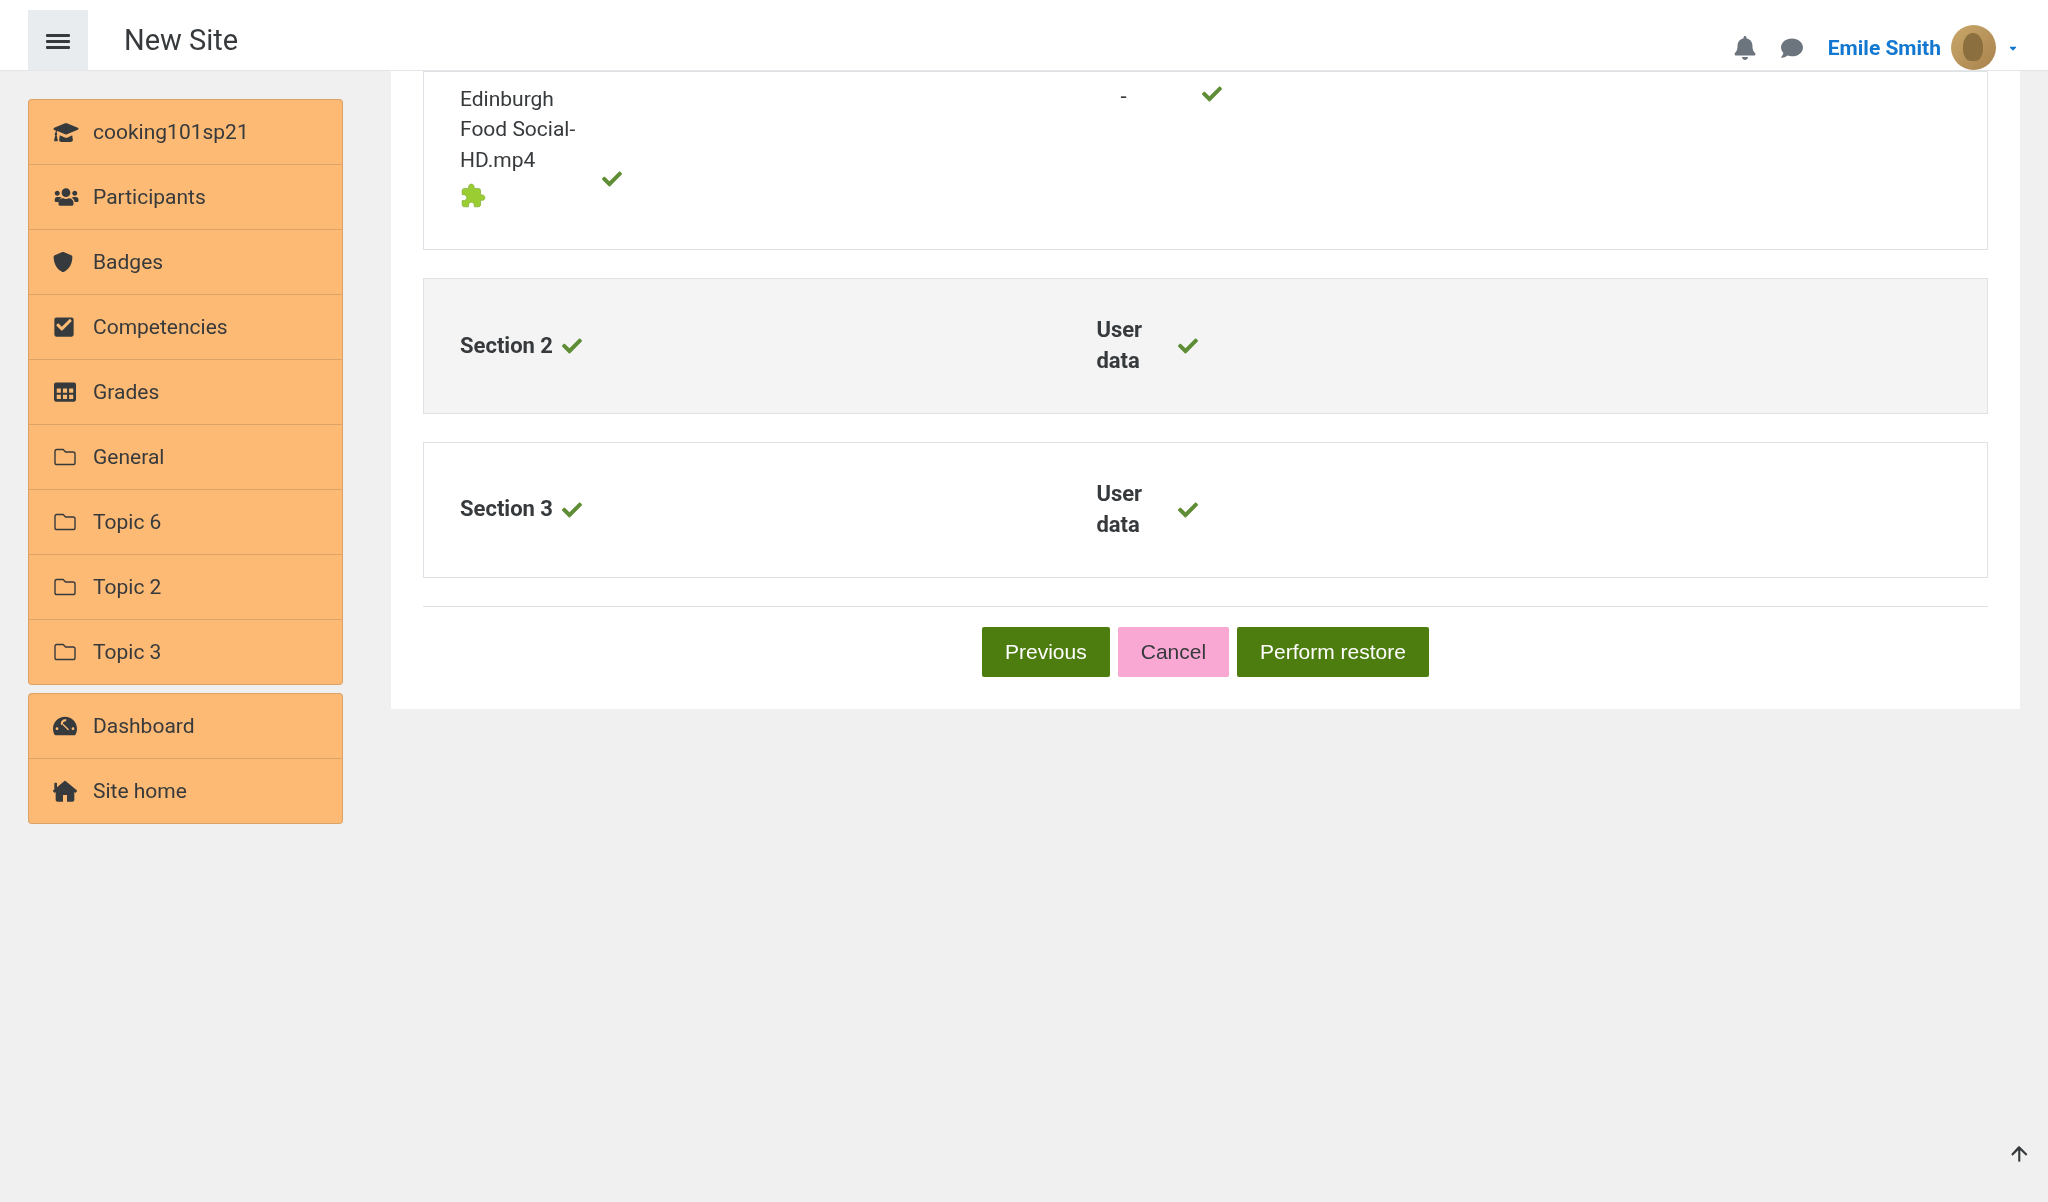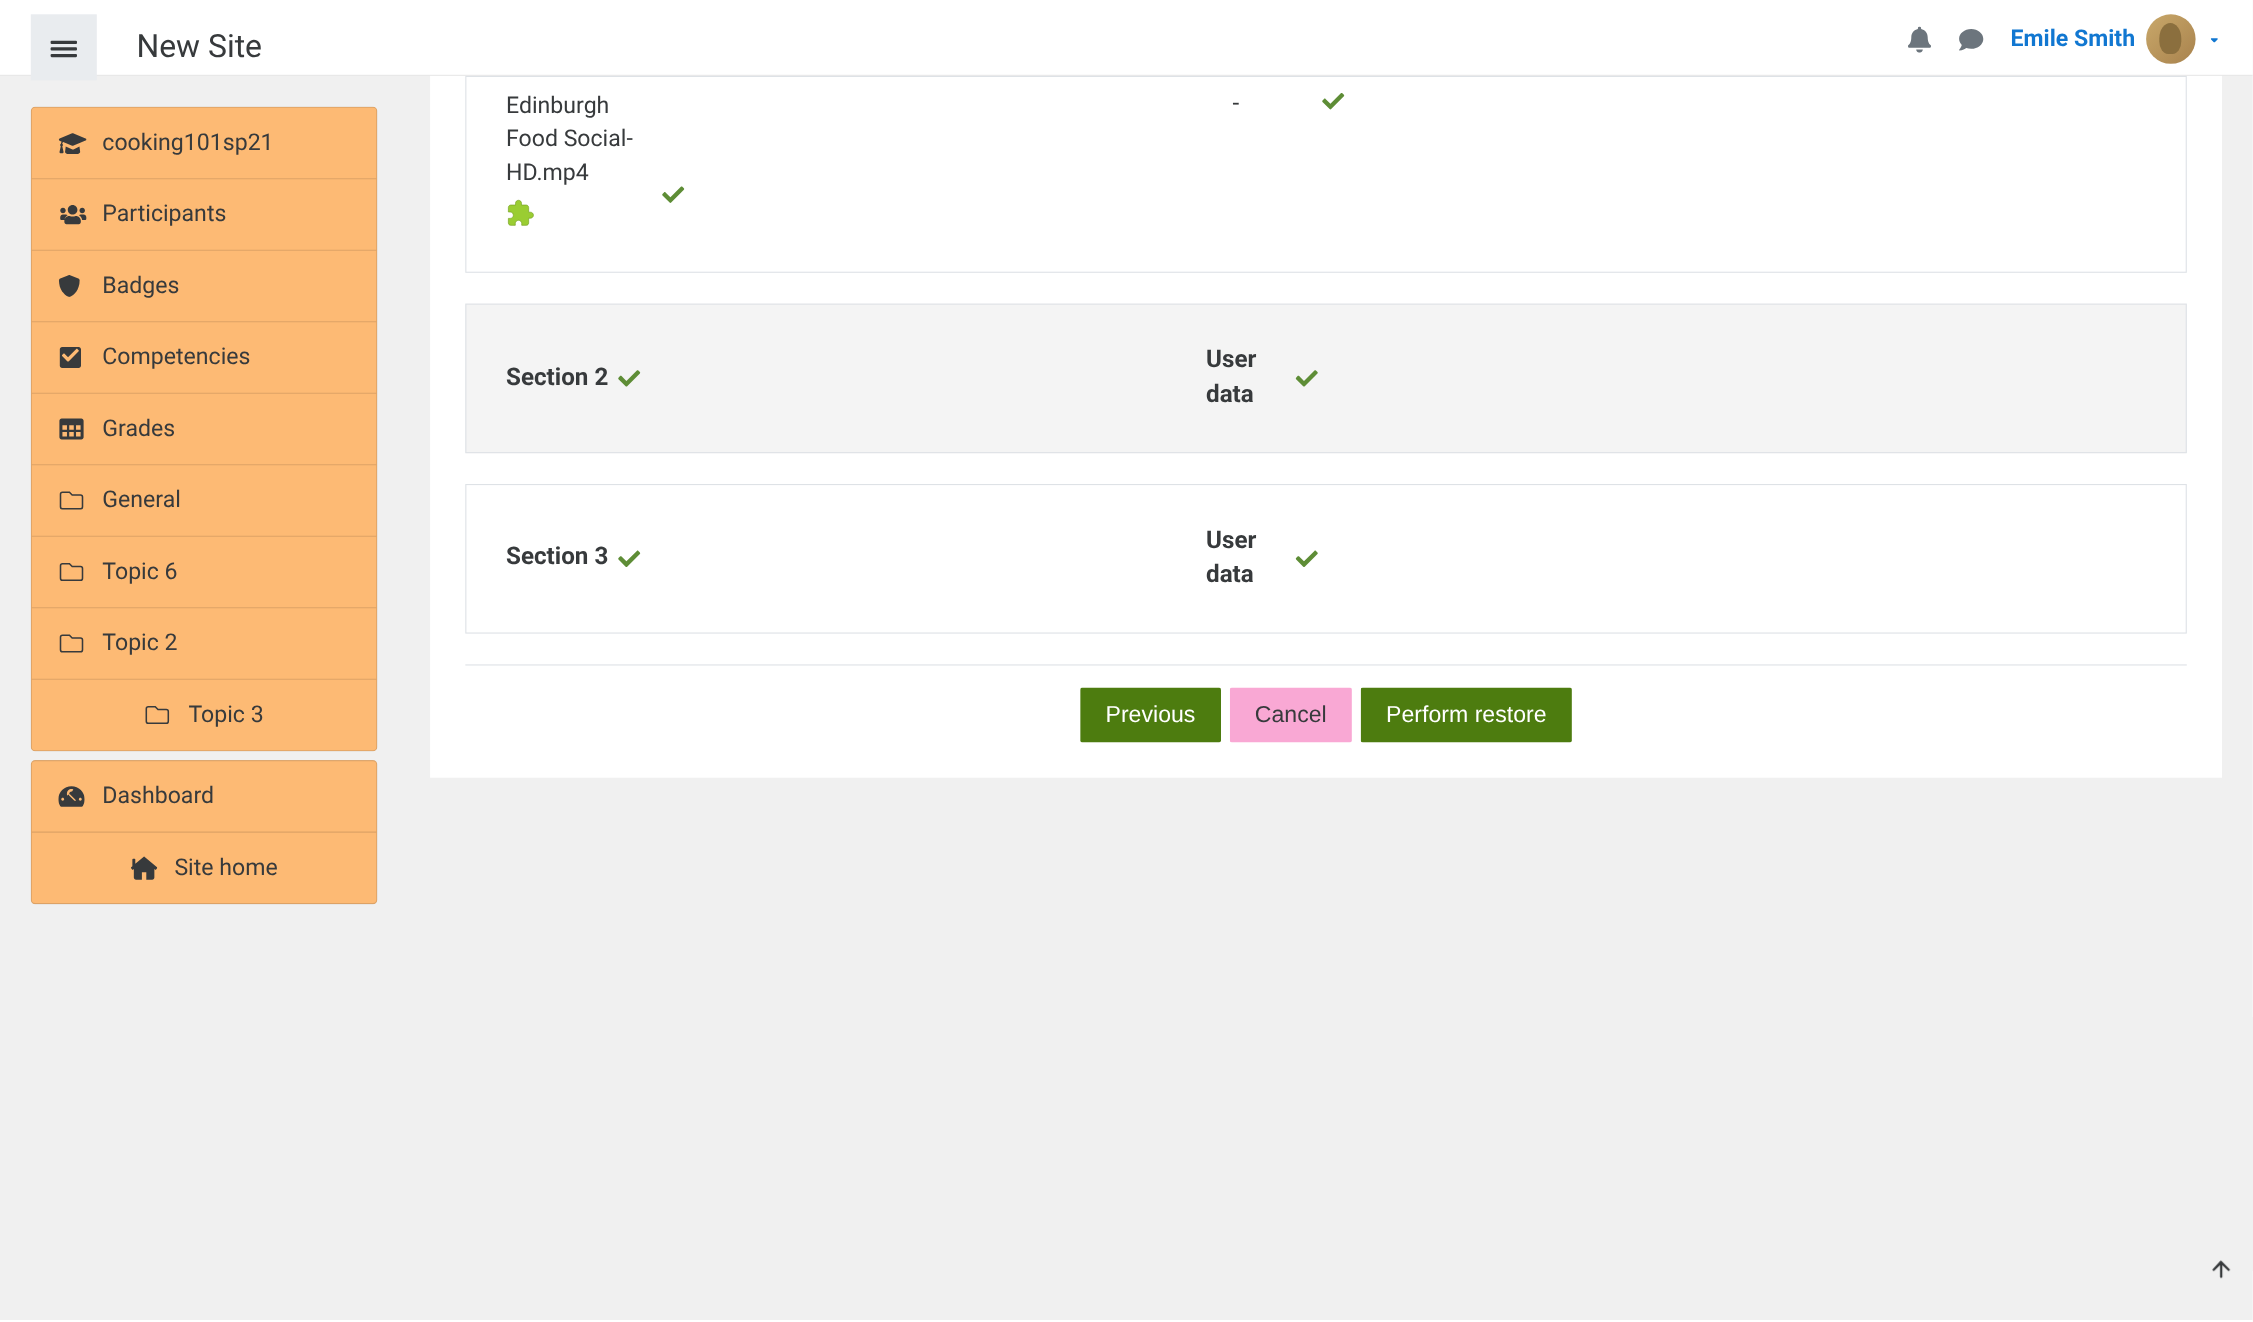--- a/index.html
+++ b/index.html
@@ -1,26 +1,25 @@
 <!DOCTYPE html>
 <html><head>
   <meta charset="utf-8">
   <style>
     * { box-sizing: border-box; margin: 0; padding: 0; }
     body { font-family: -apple-system, BlinkMacSystemFont, "Segoe UI", Roboto, "Helvetica Neue", Arial, sans-serif; font-size: 16px; color: #373a3c; background: #fff; }
     
     
     .navbar {
-      height: 56px;
+      height: 71px;
       border-bottom: 1px solid #e5e5e5;
       display: flex;
-      align-items: flex-start;
+      align-items: flex-end;
       padding: 0 28px;
       justify-content: space-between;
-      margin-top: 13px;
     }
     .navbar-left { display: flex; align-items: center; gap: 36px; }
     .hamburger-btn {
       width: 60px; height: 60px;
       background: #e9ecef;
       border: none;
       display: flex; align-items: center; justify-content: center;
       cursor: pointer;
     }
     .hamburger-icon { width: 24px; height: 18px; }
@@ -53,21 +52,21 @@
     .sidebar-item {
       display: flex;
       align-items: center;
       gap: 14px;
       padding: 20px 24px;
       border-bottom: 1px solid rgba(0,0,0,0.125);
       cursor: pointer;
       font-size: 21px;
       color: #373a3c;
     }
-    .sidebar-item:last-child { border-bottom: none; justify-content: center; }
+    .sidebar-item:last-child { border-bottom: none; }
     .sidebar-item .s-icon { width: 26px; text-align: center; color: #373a3c; flex-shrink: 0; }
     
     
     .main-content {
       flex: 1;
       padding: 0 28px 28px 0;
       position: relative;
     }
     .content-card {
       background: #fff;

